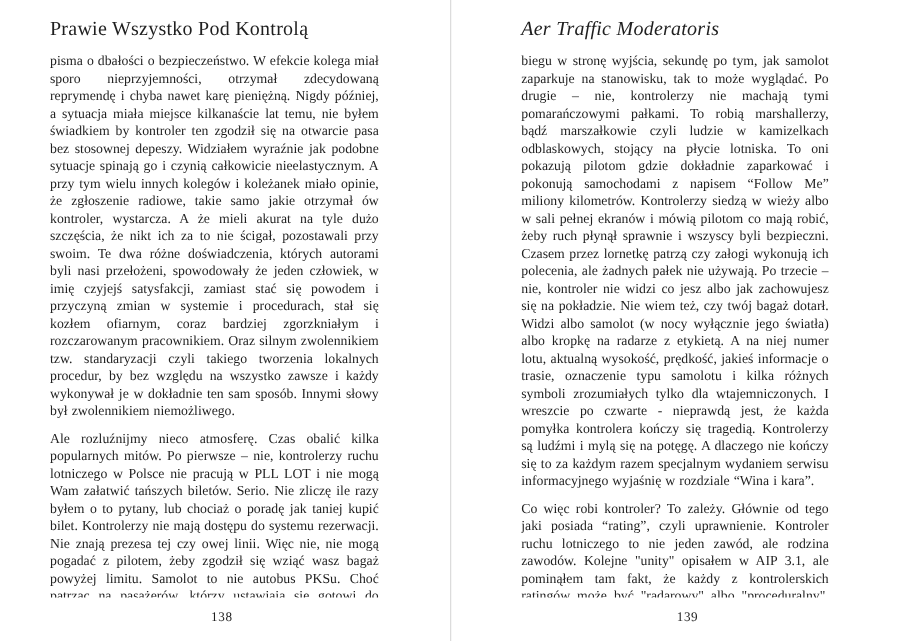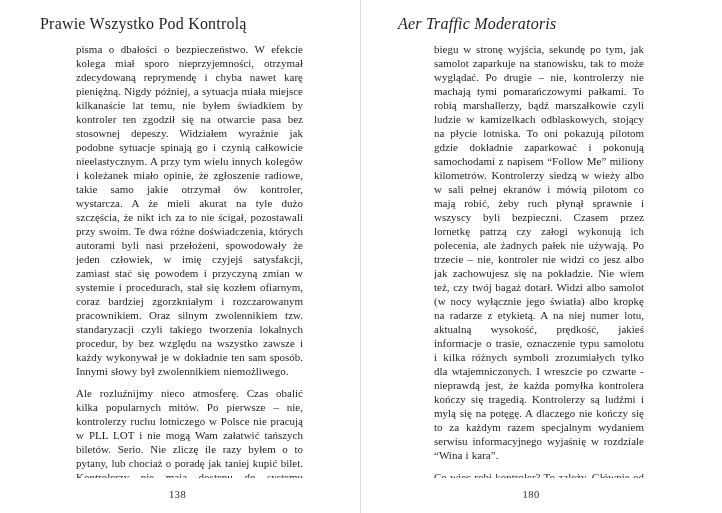--- a/index.html
+++ b/index.html
@@ -17,36 +17,35 @@
     overflow: hidden;
   }
   .page {
     position: absolute;
     top: 0;
     height: 513px;
     width: 361px;
     box-sizing: border-box;
   }
   .page-left  { left: 0;     padding: 17px 58px 0 40px; }
-  .page-right { left: 342px; padding: 17px 59px 0 56px; }
+  .page-right { left: 361px; padding: 17px 59px 0 56px; }
 
   .running-header {
     text-align: left;
     font-size: 16px;
     line-height: 13px;
     letter-spacing: 0.2px;
     white-space: nowrap;
   }
   .page-right .running-header { font-style: italic; }
 
   .page-body {
     margin-top: 12px;
     height: 436px;
     overflow: hidden;
-    margin-left: 36px;
   }
   .page-body p {
     margin: 0;
     font-size: 11px;
     line-height: 14px;
     text-align: justify;
     word-spacing: 0.5px;
   }
   .page-body p + p { margin-top: 8px; }
   
@@ -86,16 +85,16 @@
   </div>
 
   <div class="divider"></div>
 
   <div class="page page-right">
     <div class="running-header">Aer Traffic Moderatoris</div>
     <div class="page-body">
       <p>biegu w stronę wyjścia, sekundę po tym, jak samolot zaparkuje na stanowisku, tak to może wyglądać. Po drugie – nie, kontrolerzy nie machają tymi pomarańczowymi pałkami. To robią marshallerzy, bądź marszałkowie czyli ludzie w kamizelkach odblaskowych, stojący na płycie lotniska. To oni pokazują pilotom gdzie dokładnie zaparkować i pokonują samochodami z napisem “Follow Me” miliony kilometrów. Kontrolerzy siedzą w wieży albo w sali pełnej ekranów i mówią pilotom co mają robić, żeby ruch płynął sprawnie i wszyscy byli bezpieczni. Czasem przez lornetkę patrzą czy załogi wykonują ich polecenia, ale żadnych pałek nie używają. Po trzecie – nie, kontroler nie widzi co jesz albo jak zachowujesz się na pokładzie. Nie wiem też, czy twój bagaż dotarł. Widzi albo samolot (w nocy wyłącznie jego światła) albo kropkę na radarze z etykietą. A na niej numer lotu, aktualną wysokość, prędkość, jakieś informacje o trasie, oznaczenie typu samolotu i kilka różnych symboli zrozumiałych tylko dla wtajemniczonych. I wreszcie po czwarte - nieprawdą jest, że każda pomyłka kontrolera kończy się tragedią. Kontrolerzy są ludźmi i mylą się na potęgę. A dlaczego nie kończy się to za każdym razem specjalnym wydaniem serwisu informacyjnego wyjaśnię w rozdziale “Wina i kara”.</p>
       <p class="continues">Co więc robi kontroler? To zależy. Głównie od tego jaki posiada “rating”, czyli uprawnienie. Kontroler ruchu lotniczego to nie jeden zawód, ale rodzina zawodów. Kolejne "unity" opisałem w AIP 3.1, ale pominąłem tam fakt, że każdy z kontrolerskich ratingów może być "radarowy" albo "proceduralny". “Radarowy” - to</p>
     </div>
-    <div class="page-number">180</div>
+    <div class="page-number">139</div>
   </div>
 
 </div>
 
 </body></html>

